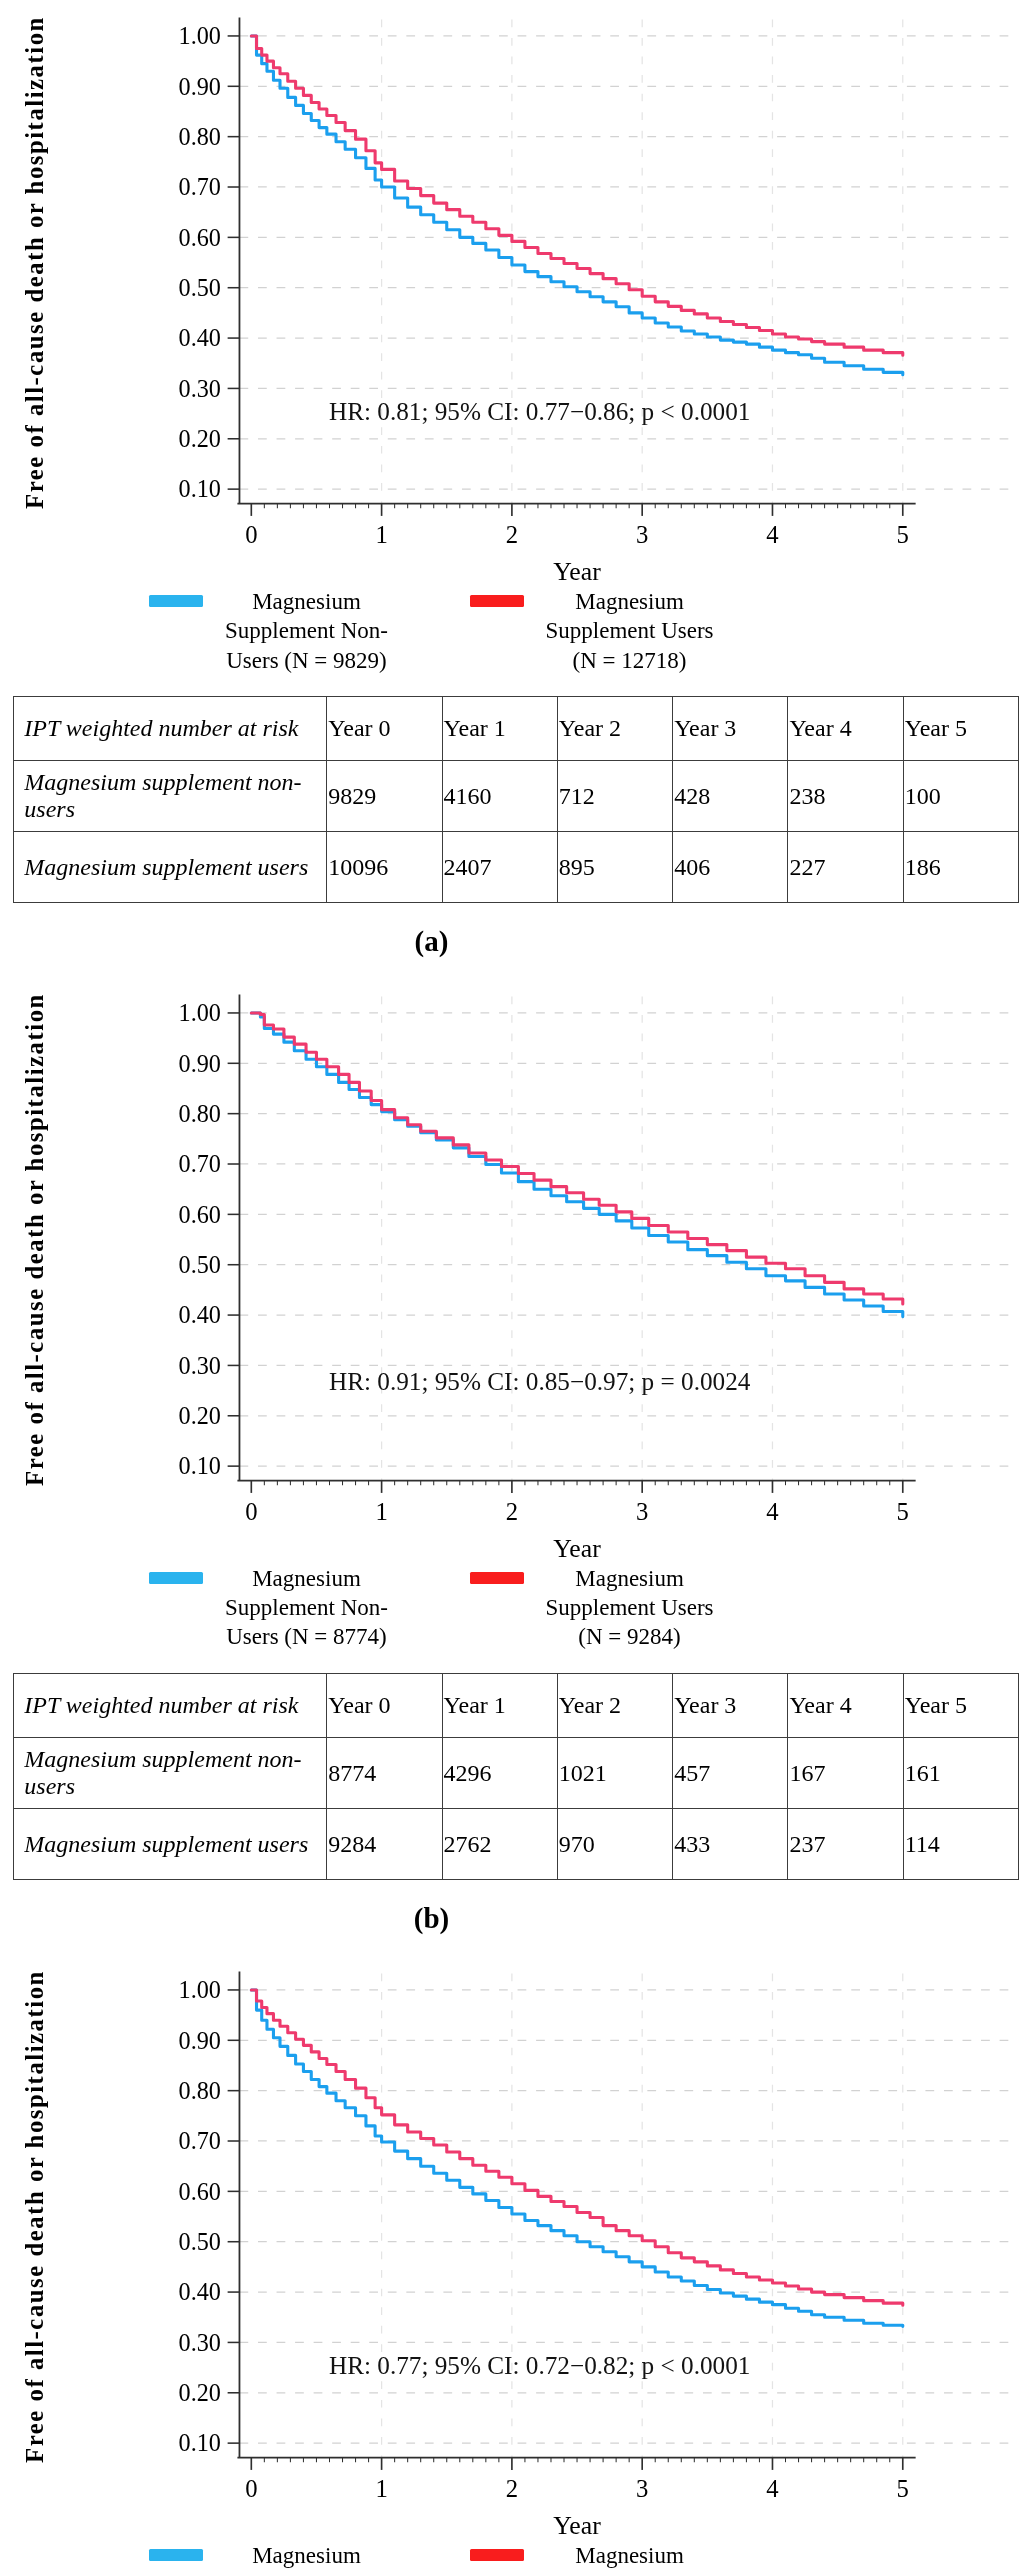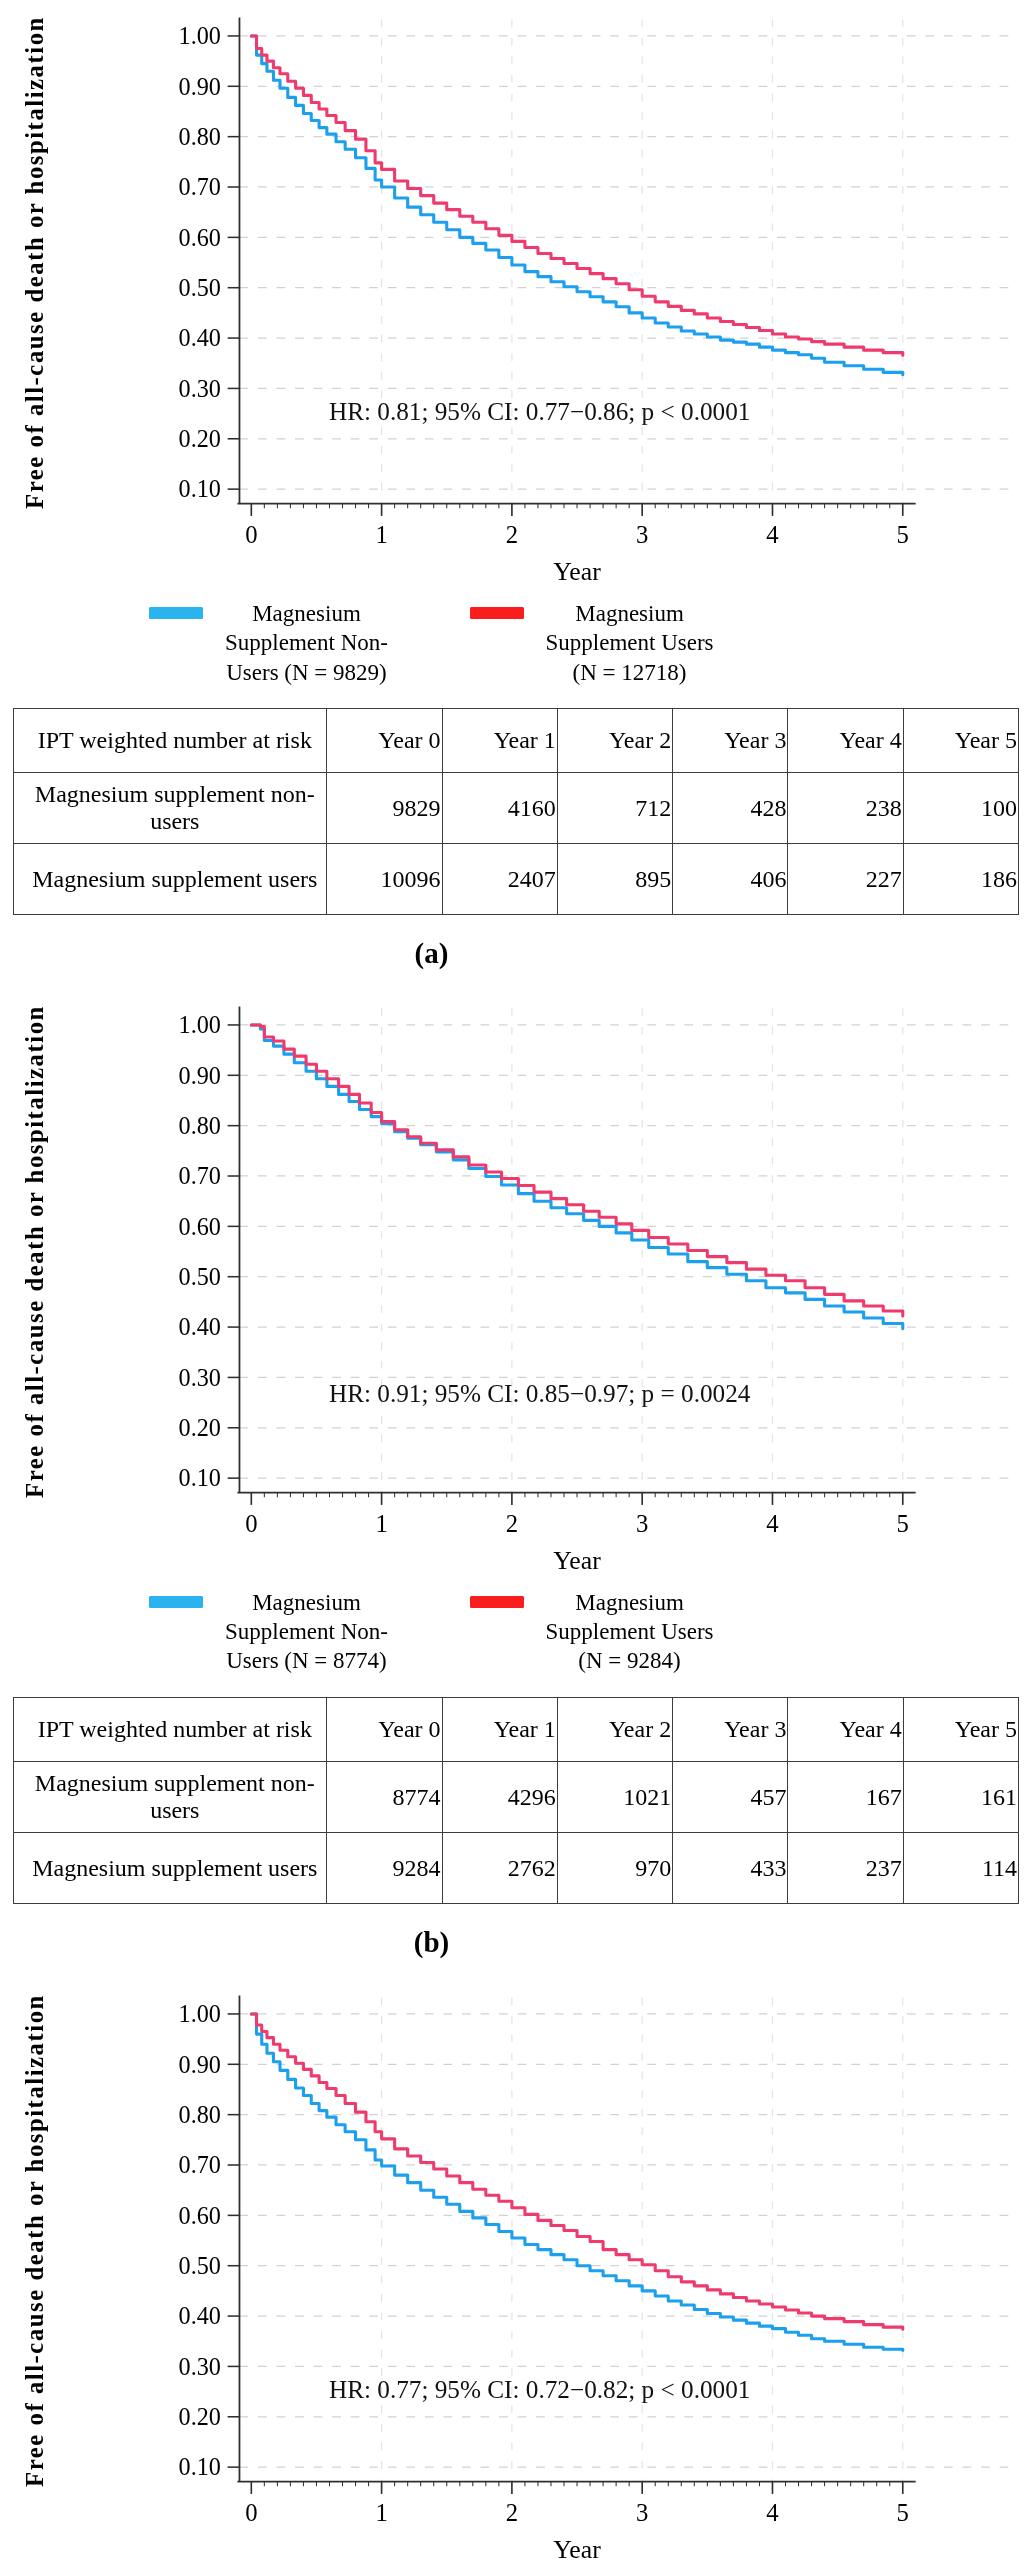--- a/index.html
+++ b/index.html
@@ -1,30 +1,30 @@
 <!DOCTYPE html>
 <html style="font-size:8.2px"><head>
 <meta charset="utf-8">
 <style>
   html,body{margin:0;padding:0;background:#ffffff;}
   body{width:1031px;font-family:"Liberation Serif",serif;color:#000;}
   #figure-root{width:1031px;padding-top:5.2px;}
   .panel{width:863px;position:relative;}
   .chart-svg{display:block;}
-  .legend{display:flex;justify-content:center;align-items:flex-start;gap:82px;margin-top:13px;}
+  .legend{display:flex;justify-content:center;align-items:flex-start;gap:82px;margin-top:1px;}
   .legend-item{display:flex;align-items:flex-start;}
   .legend-swatch{display:inline-block;width:54px;height:12px;border-radius:1.5px;margin-top:8.2px;margin-right:21.6px;flex:0 0 auto;}
   .legend-label{font-size:23px;line-height:1.27;text-align:center;max-width:247px;}
   .risk-table{border-collapse:collapse;width:1006px;margin:21.6px 13px 0 13px;table-layout:fixed;
               border:1.5px solid #8a8a8a;font-size:24px;}
   .risk-table th,.risk-table td{border:1px solid #3c3c3c;font-weight:normal;}
   .risk-table th{height:61px;}
   .risk-table td{height:68px;}
-  .risk-table .label-col{width:301px;text-align:center;padding-left:10.3px;}
-  .risk-table .num-col{text-align:right;}
+  .risk-table .label-col{width:301px;text-align:left;padding-left:10.3px;font-style:italic;}
+  .risk-table .num-col{text-align:left;}
   .caption{text-align:center;font-size:29px;font-weight:bold;margin-top:21.6px;padding-bottom:24px;}
 </style>
 </head>
 <body>
 
 <main id="figure-root">
   <section class="panel">
       <svg class="chart-svg" viewBox="0 0 2002 1128" width="1031" height="581">
         <g>
           <line x1="465" y1="60.0" x2="1958" y2="60.0" stroke="#d2d2d2" stroke-width="2.4" stroke-dasharray="17 19"></line>

